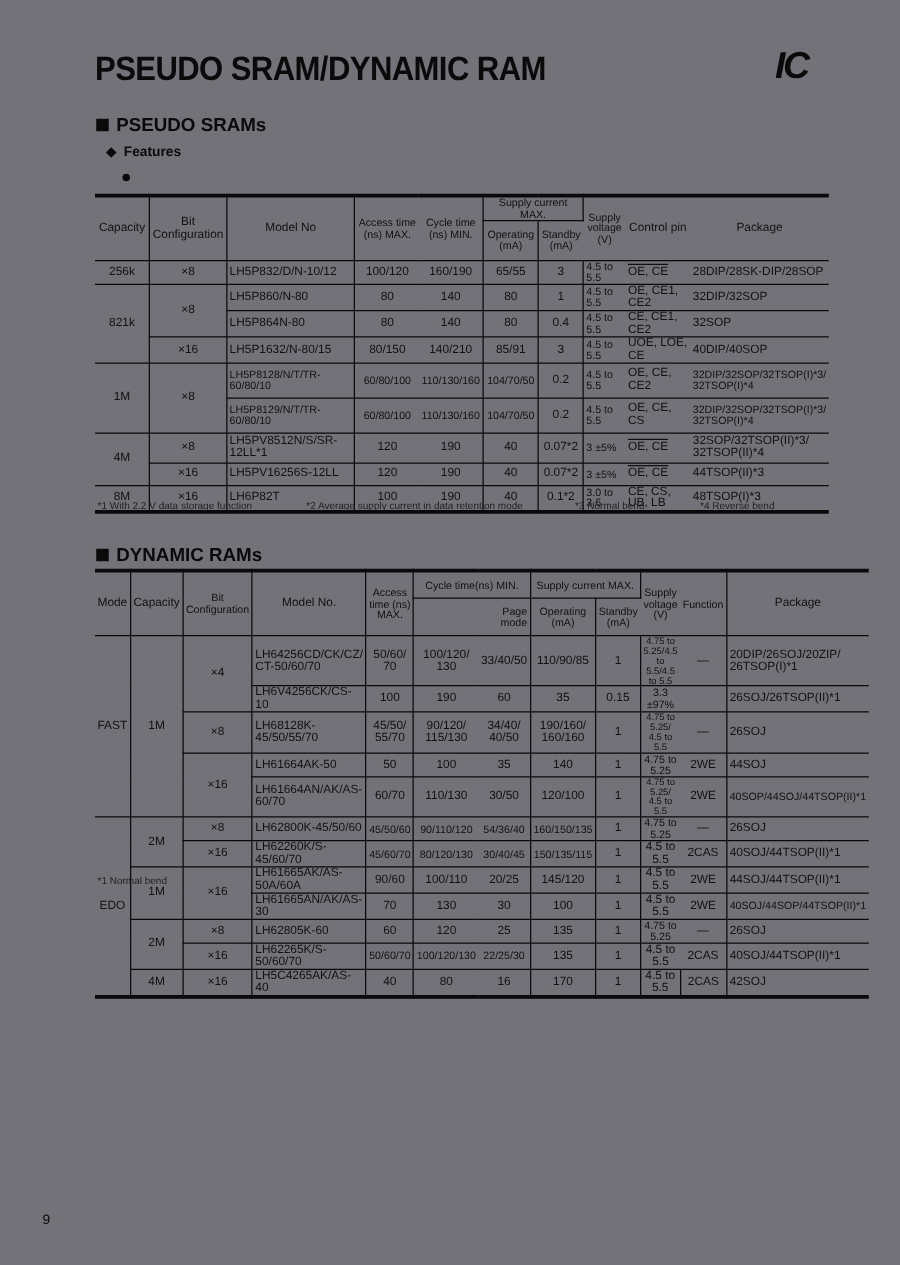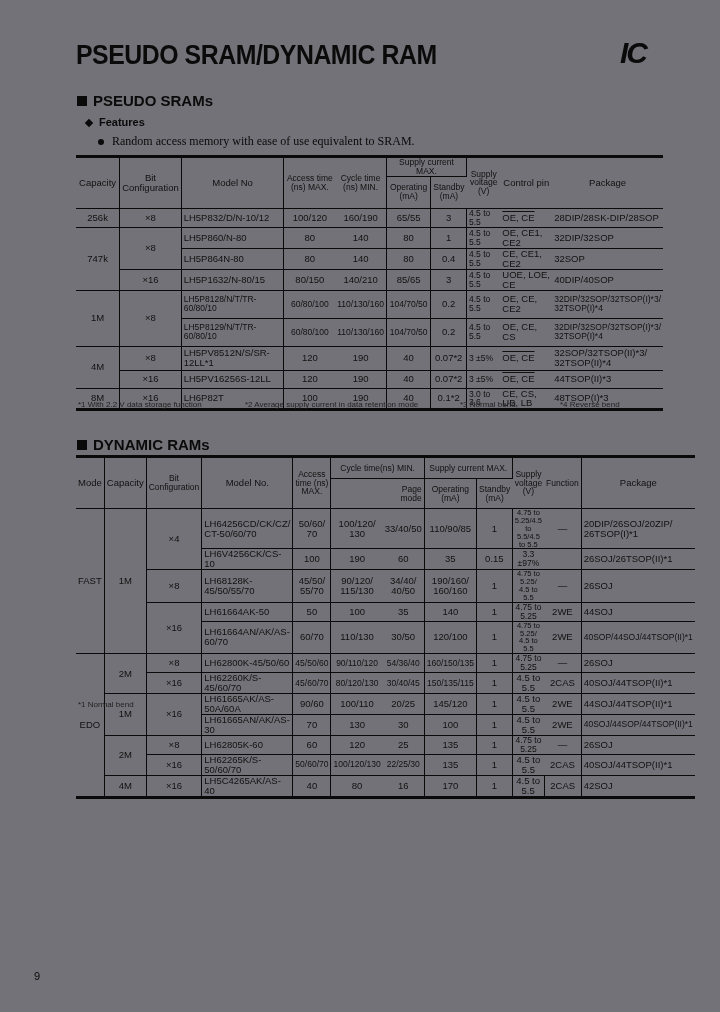--- a/index.html
+++ b/index.html
@@ -38,21 +38,21 @@
     .hsm { font-size:8.5px; }
   </style>
 </head>
 <body>
 
 <div class="title">PSEUDO SRAM/DYNAMIC RAM</div>
 <div class="logo">IC</div>
 
 <div class="sec-title" style="top:92px"><span class="sq"></span><span>PSEUDO SRAMs</span></div>
 <div class="feat-h"><span class="dia"></span><span>Features</span></div>
-<div class="feat-b"><span class="dot"></span><span>Random access memory with ease of use equivalent to SRAM.</span></div>
+<div class="feat-b"><span class="dot"></span></div>
 
 <table class="t1">
   <thead>
     <tr style="height:16px">
       <th rowspan="2" style="width:40px">Capacity</th>
       <th rowspan="2" style="width:52px">Bit Configuration</th>
       <th rowspan="2" style="width:102px">Model No</th>
       <th rowspan="2" class="hsm" style="width:50px;border-right:none">Access time (ns) MAX.</th>
       <th rowspan="2" class="hsm" style="width:45px">Cycle time (ns) MIN.</th>
       <th colspan="2" class="hsm">Supply current MAX.</th>
@@ -72,21 +72,21 @@
       <td class="l">LH5P832/D/N-10/12</td>
       <td style="border-right:none">100/120</td>
       <td>160/190</td>
       <td>65/55</td>
       <td>3</td>
       <td class="l hsm" style="border-right:none">4.5 to 5.5</td>
       <td class="l ol" style="border-right:none">OE, CE</td>
       <td class="l">28DIP/28SK-DIP/28SOP</td>
     </tr>
     <tr style="height:18px">
-      <td rowspan="3">747k</td>
+      <td rowspan="3">821k</td>
       <td rowspan="2">×8</td>
       <td class="l">LH5P860/N-80</td>
       <td style="border-right:none">80</td>
       <td>140</td>
       <td>80</td>
       <td>1</td>
       <td class="l hsm" style="border-right:none">4.5 to 5.5</td>
       <td class="l" style="border-right:none">OE, CE1, CE2</td>
       <td class="l">32DIP/32SOP</td>
     </tr>
@@ -98,21 +98,21 @@
       <td>0.4</td>
       <td class="l hsm" style="border-right:none">4.5 to 5.5</td>
       <td class="l" style="border-right:none">CE, CE1, CE2</td>
       <td class="l">32SOP</td>
     </tr>
     <tr style="height:18px">
       <td>×16</td>
       <td class="l">LH5P1632/N-80/15</td>
       <td style="border-right:none">80/150</td>
       <td>140/210</td>
-      <td>85/65</td>
+      <td>85/91</td>
       <td>3</td>
       <td class="l hsm" style="border-right:none">4.5 to 5.5</td>
       <td class="l" style="border-right:none">UOE, LOE, CE</td>
       <td class="l">40DIP/40SOP</td>
     </tr>
     <tr style="height:28px">
       <td rowspan="2">1M</td>
       <td rowspan="2">×8</td>
       <td class="l hsm">LH5P8128/N/T/TR-60/80/10</td>
       <td class="hsm" style="border-right:none">60/80/100</td>

